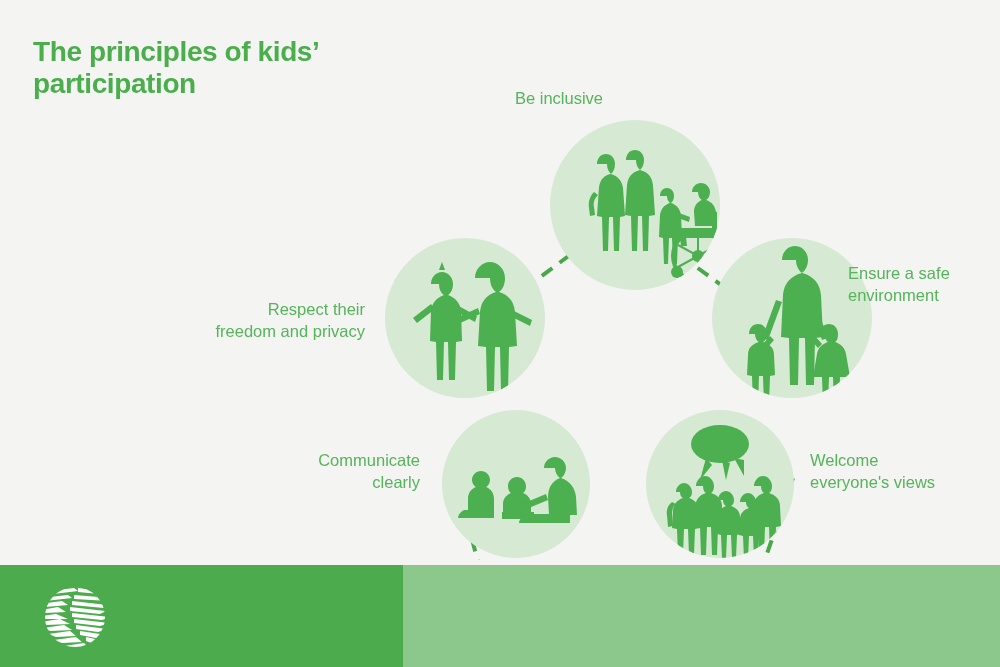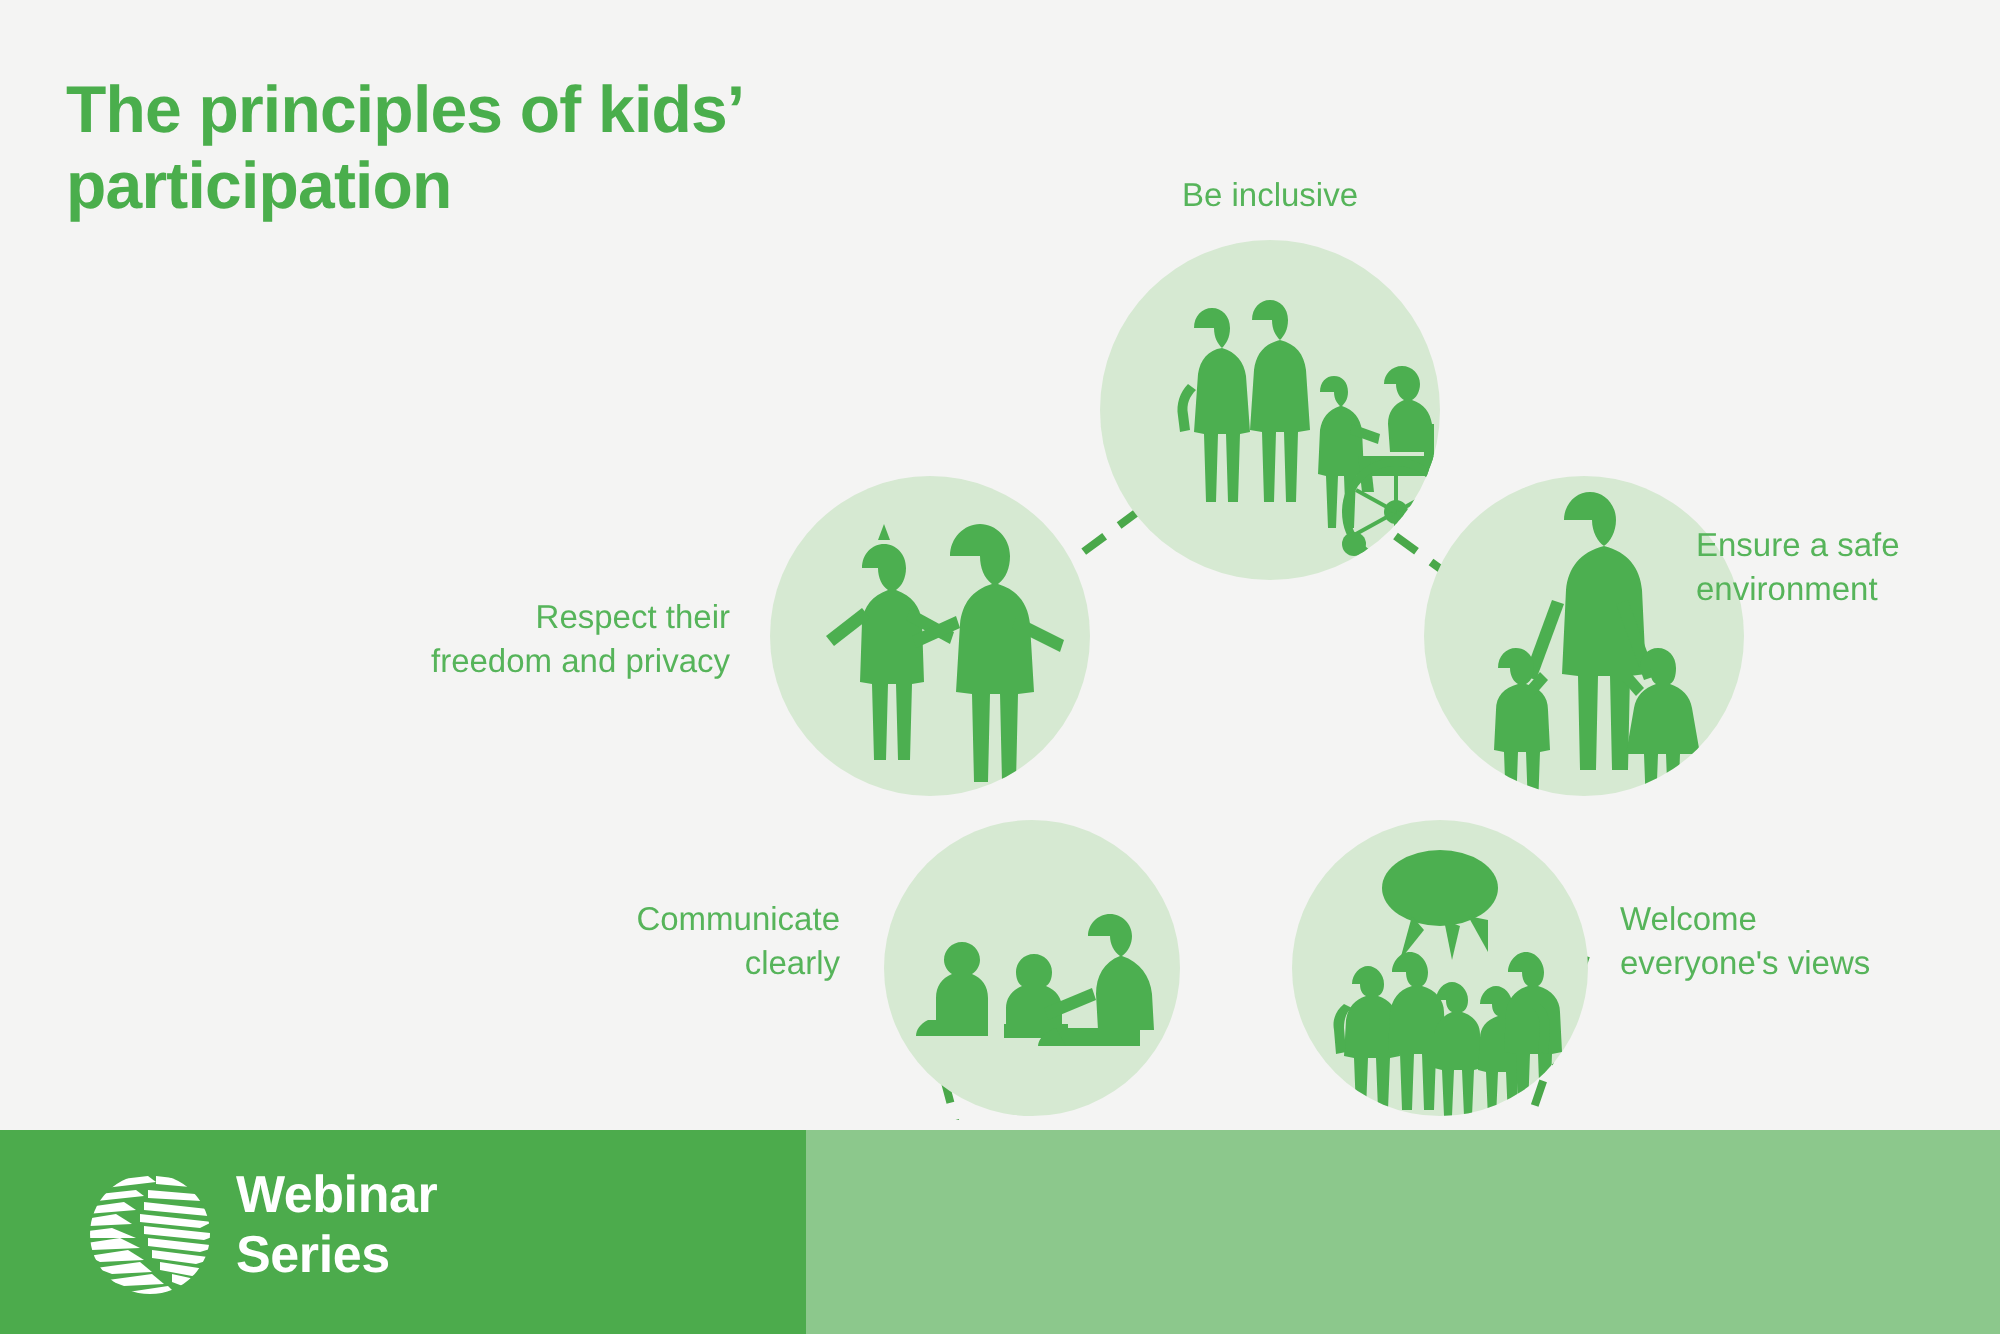--- a/index.html
+++ b/index.html
@@ -10,21 +10,21 @@
     overflow:hidden;
     position:relative;
   }
   #stage{position:absolute;inset:0;}
 
   
   .title{
     position:absolute;
     left:33px; top:36px;
     width:520px;
-    font-size:33px;
+    font-size:28px;
     font-weight:bold;
     line-height:1.14;
     letter-spacing:-0.4px;
     color:#4aae4c;
     white-space:pre-line;
   }
 
   
   .diagram{
     position:absolute;
@@ -42,21 +42,21 @@
   }
   .bubble svg{position:absolute;left:0;top:0;width:100%;height:100%;}
 
   .nlabel{
     position:absolute;
     font-size:16.5px;
     color:#56b45a;
     line-height:1.32;
     white-space:pre-line;
   }
-  .lbl-top   {width:240px; text-align:center;}
+  .lbl-top   {width:240px; }
   .lbl-left  {width:240px; text-align:right;}
   .lbl-right {width:240px; text-align:left;}
 
   
   .footer{
     position:absolute; left:0; top:565px;
     width:1000px; height:102px;
   }
   .footer-left{
     position:absolute;left:0;top:0;width:403px;height:102px;
@@ -291,17 +291,15 @@
           <path d="M4 48 L26 45 L32 50 L12 51 Z"></path>
           <path d="M36 45 L62 49 L52 52 L36 49 Z"></path>
           <path d="M10 54 L32 51 L38 56 L18 57 Z"></path>
           <path d="M42 51 L60 55 L50 58 L42 55 Z"></path>
           <path d="M20 60 L40 57 L44 61 L26 62 Z"></path>
         </g>
       </g>
     </svg>
   </div>
 
-  <div class="webinar-text">Webinar
-Series</div>
 
 
 </div>
 
 </body></html>

